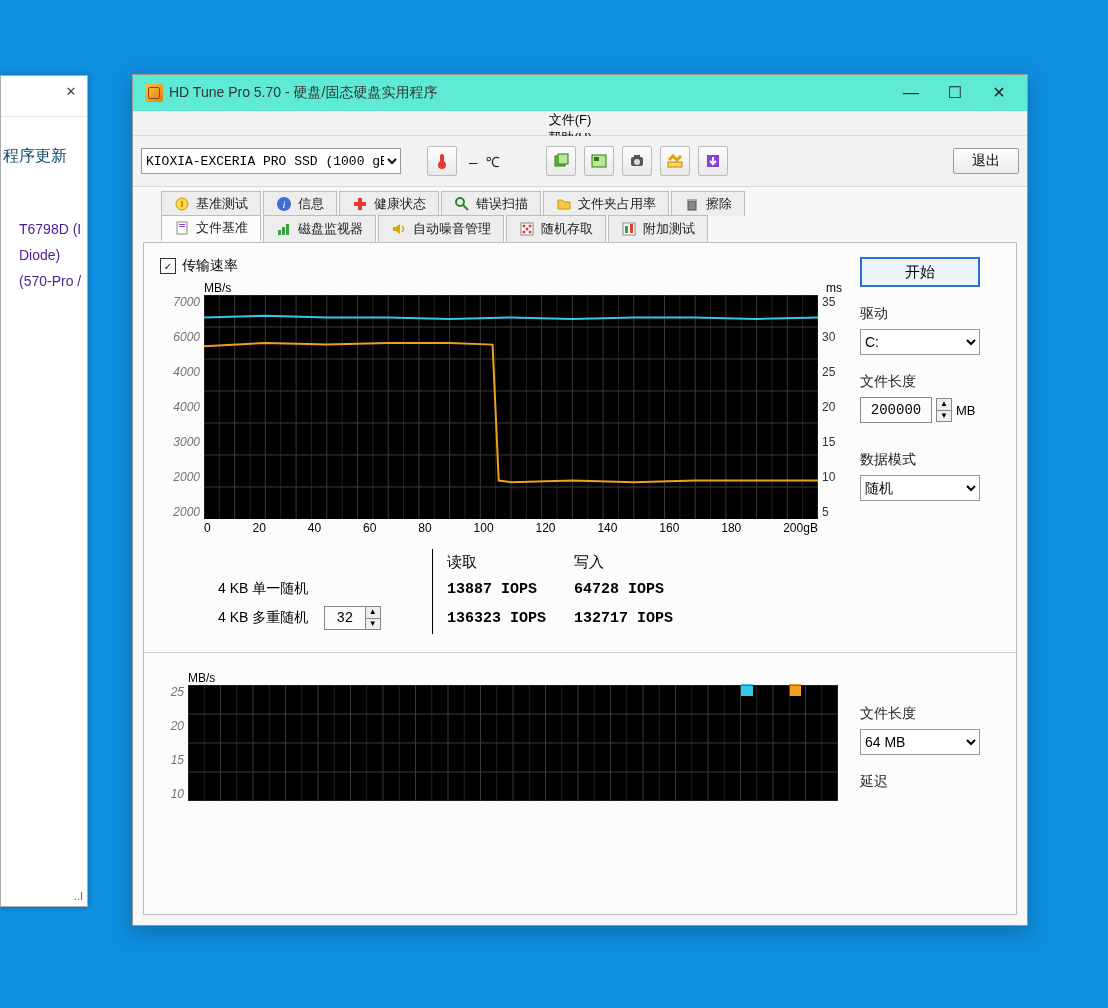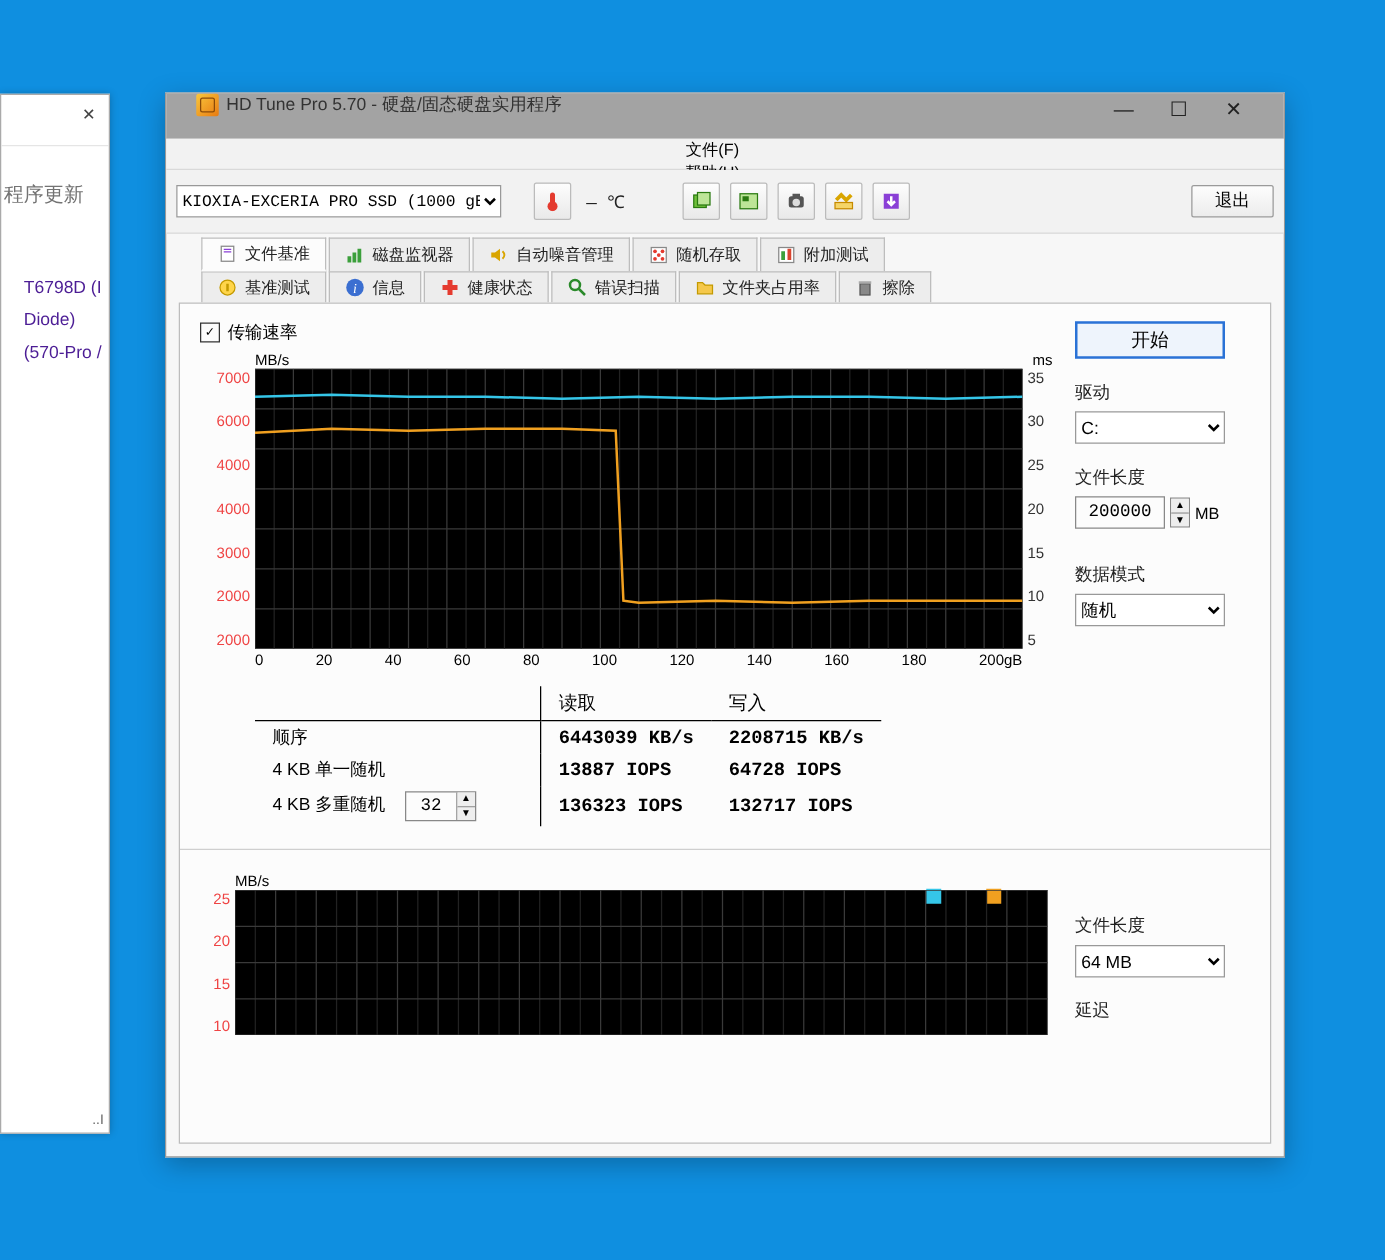--- a/index.html
+++ b/index.html
@@ -1,25 +1,25 @@
 <!DOCTYPE html>
 <html><head>
 <meta charset="utf-8">
 <style>
   html,body{margin:0;padding:0;font-family:"Microsoft YaHei","Segoe UI",Tahoma,sans-serif;font-size:13px;color:#000;}
   body{background:#0f8fe0;width:1108px;height:1008px;overflow:hidden;position:relative;}
   
   .bgwin{position:absolute;left:0;top:75px;width:86px;height:830px;background:#fff;border:1px solid #aaa;box-shadow:0 0 6px rgba(0,0,0,.25);}
   .bgwin .close{position:absolute;right:0;top:0;width:32px;height:32px;line-height:32px;text-align:center;color:#444;}
   .bgwin .sep{position:absolute;left:0;right:0;top:40px;height:1px;background:#e5e5e5;}
-  .bgwin .head{position:absolute;left:0;top:70px;width:86px;font-size:16px;color:#737373;padding:0 2px;}
+  .bgwin .head{position:absolute;left:0;top:70px;width:86px;font-size:16px;color:#0c4a6e;padding:0 2px;}
   .bgwin .content{position:absolute;left:18px;top:140px;width:80px;font-size:14px;color:#4c1d95;line-height:26px;white-space:nowrap;}
   
   .win{position:absolute;left:132px;top:74px;width:894px;height:850px;background:#f7f7f7;border:1px solid #999;box-shadow:0 6px 20px rgba(0,0,0,.25);display:flex;flex-direction:column;}
-  .titlebar{height:36px;background:#a3a3a3;display:flex;padding:0 18px;}
+  .titlebar{height:36px;background:#5eead4;display:flex;align-items:center;padding:0 6px;}
   .titlebar .appicon{width:18px;height:18px;margin:0 6px;background:linear-gradient(135deg,#f9c73c 0%,#e87b12 100%);border-radius:2px;position:relative;}
   .titlebar .appicon:after{content:"";position:absolute;inset:3px;border:1px solid #8a4a08;border-radius:2px;}
   .titlebar .title{flex:1;font-size:14px;color:#333;}
   .winctl{display:flex;}
   .winctl .ctl{width:44px;height:28px;line-height:28px;text-align:center;font-size:16px;color:#222;cursor:pointer;}
   .menubar{height:24px;background:#f2f2f2;display:flex;align-items:center;padding:0 6px;border-bottom:1px solid #d9d9d9;font-size:13px;flex-direction:column;}
   .menubar span{margin-right:20px;cursor:pointer;}
   .toolbar{height:42px;background:#f2f2f2;display:flex;align-items:center;padding:4px 8px;gap:8px;border-bottom:1px solid #d9d9d9;}
   .toolbar select, select{height:26px;font-family:"Courier New",monospace;font-size:13px;border:1px solid #999;background:#fff;}
   .toolbar .drivesel{width:260px;}
@@ -32,21 +32,21 @@
   .tab.inactive{background:#ededed;}
   .tab.active{background:#fcfcfc;border-bottom:2px solid #fcfcfc;z-index:2;}
   .tab .ticon{width:16px;height:16px;display:inline-block;}
   .panel{margin:0 10px 10px 10px;border:1px solid #bdbdbd;background:#fcfcfc;padding:14px 16px;flex:1;overflow:hidden;position:relative;}
   .row{display:flex;align-items:flex-start;}
   .leftcol{flex:1;}
   .rightcol{width:140px;margin-left:18px;}
   .checkbox{display:flex;align-items:center;gap:6px;font-size:14px;margin-bottom:6px;}
   .checkbox .box{width:14px;height:14px;border:1px solid #333;display:inline-flex;align-items:center;justify-content:center;font-size:10px;}
   .chartwrap{position:relative;height:256px;margin-bottom:12px;}
-  .ylabels{position:absolute;left:0;top:14px;bottom:18px;width:40px;text-align:right;font-size:12px;color:#ef4444;display:flex;flex-direction:column;justify-content:space-between;}
+  .ylabels{position:absolute;left:0;top:14px;bottom:18px;width:40px;text-align:right;font-size:12px;color:#737373;display:flex;flex-direction:column;justify-content:space-between;font-style:italic;}
   .y2labels{position:absolute;right:0;top:14px;bottom:18px;width:20px;text-align:left;font-size:12px;color:#333;display:flex;flex-direction:column;justify-content:space-between;}
   .yunit{position:absolute;left:44px;top:0;font-size:12px;}
   .y2unit{position:absolute;right:0;top:0;font-size:12px;}
   .plot{position:absolute;left:44px;right:24px;top:14px;bottom:18px;background:#000;}
   .plot svg{position:absolute;inset:0;}
   .xlabels{position:absolute;left:44px;right:24px;bottom:0;height:16px;display:flex;justify-content:space-between;font-size:12px;}
   .resultstable{margin-left:44px;font-size:14px;}
   .resultstable table{border-collapse:collapse;}
   .resultstable th,.resultstable td{padding:4px 14px;}
   .resultstable .lbl{text-align:left;width:200px;}
@@ -146,20 +146,75 @@
     <div class="iconbtn">
         <svg width="16" height="16">
           <rect x="2" y="2" width="12" height="12" fill="#8a3fd6"></rect>
           <path d="M8 4 L8 10 M5 8 L8 11 L11 8" stroke="#fff" stroke-width="2" fill="none"></path>
         </svg>
       </div>
     <button class="exitbtn">退出</button>
   </div>
 
   <div class="tabsarea">
+    <div class="tabrow" id="tabrow1">
+        <div class="tab inactive">
+          <span class="ticon">
+            <svg width="16" height="16">
+              <circle cx="8" cy="8" r="6" fill="#ffd54a" stroke="#c49a00"></circle>
+              <rect x="7" y="5" width="2" height="6" fill="#c49a00"></rect>
+            </svg>
+          </span>
+          <span>基准测试</span>
+        </div>
+        <div class="tab inactive">
+          <span class="ticon">
+            <svg width="16" height="16">
+              <circle cx="8" cy="8" r="7" fill="#3b6fd1"></circle>
+              <text x="8" y="12" text-anchor="middle" font-size="11" fill="#fff" font-family="Georgia" font-style="italic">i</text>
+            </svg>
+          </span>
+          <span>信息</span>
+        </div>
+        <div class="tab inactive">
+          <span class="ticon">
+            <svg width="16" height="16">
+              <rect x="6" y="2" width="4" height="12" fill="#e53b2f"></rect>
+              <rect x="2" y="6" width="12" height="4" fill="#e53b2f"></rect>
+            </svg>
+          </span>
+          <span>健康状态</span>
+        </div>
+        <div class="tab inactive">
+          <span class="ticon">
+            <svg width="16" height="16">
+              <circle cx="6" cy="6" r="4" fill="none" stroke="#2a8a2a" stroke-width="2"></circle>
+              <line x1="9" y1="9" x2="14" y2="14" stroke="#2a8a2a" stroke-width="2"></line>
+            </svg>
+          </span>
+          <span>错误扫描</span>
+        </div>
+        <div class="tab inactive">
+          <span class="ticon">
+            <svg width="16" height="16">
+              <path d="M2 4h4l2 2h6v7H2z" fill="#f5c84b" stroke="#c49a00"></path>
+            </svg>
+          </span>
+          <span>文件夹占用率</span>
+        </div>
+        <div class="tab inactive">
+          <span class="ticon">
+            <svg width="16" height="16">
+              <rect x="4" y="5" width="8" height="9" fill="#888" stroke="#555"></rect>
+              <rect x="3" y="3" width="10" height="2" fill="#aaa"></rect>
+            </svg>
+          </span>
+          <span>擦除</span>
+        </div>
+      </div>
     <div class="tabrow" id="tabrow2" style="margin-top:-1px;">
         <div class="tab active">
           <span class="ticon">
             <svg width="16" height="16">
               <rect x="3" y="2" width="10" height="12" fill="#fff" stroke="#888"></rect>
               <rect x="5" y="4" width="6" height="1" fill="#8a3fd6"></rect>
               <rect x="5" y="6" width="6" height="1" fill="#8a3fd6"></rect>
             </svg>
           </span>
           <span>文件基准</span>
@@ -198,75 +253,20 @@
         </div>
         <div class="tab inactive">
           <span class="ticon">
             <svg width="16" height="16">
               <rect x="2" y="2" width="12" height="12" fill="#fff" stroke="#888"></rect>
               <rect x="4" y="5" width="3" height="7" fill="#3b9f3b"></rect>
               <rect x="9" y="3" width="3" height="9" fill="#d9452f"></rect>
             </svg>
           </span>
           <span>附加测试</span>
-        </div>
-      </div>
-    <div class="tabrow" id="tabrow1">
-        <div class="tab inactive">
-          <span class="ticon">
-            <svg width="16" height="16">
-              <circle cx="8" cy="8" r="6" fill="#ffd54a" stroke="#c49a00"></circle>
-              <rect x="7" y="5" width="2" height="6" fill="#c49a00"></rect>
-            </svg>
-          </span>
-          <span>基准测试</span>
-        </div>
-        <div class="tab inactive">
-          <span class="ticon">
-            <svg width="16" height="16">
-              <circle cx="8" cy="8" r="7" fill="#3b6fd1"></circle>
-              <text x="8" y="12" text-anchor="middle" font-size="11" fill="#fff" font-family="Georgia" font-style="italic">i</text>
-            </svg>
-          </span>
-          <span>信息</span>
-        </div>
-        <div class="tab inactive">
-          <span class="ticon">
-            <svg width="16" height="16">
-              <rect x="6" y="2" width="4" height="12" fill="#e53b2f"></rect>
-              <rect x="2" y="6" width="12" height="4" fill="#e53b2f"></rect>
-            </svg>
-          </span>
-          <span>健康状态</span>
-        </div>
-        <div class="tab inactive">
-          <span class="ticon">
-            <svg width="16" height="16">
-              <circle cx="6" cy="6" r="4" fill="none" stroke="#2a8a2a" stroke-width="2"></circle>
-              <line x1="9" y1="9" x2="14" y2="14" stroke="#2a8a2a" stroke-width="2"></line>
-            </svg>
-          </span>
-          <span>错误扫描</span>
-        </div>
-        <div class="tab inactive">
-          <span class="ticon">
-            <svg width="16" height="16">
-              <path d="M2 4h4l2 2h6v7H2z" fill="#f5c84b" stroke="#c49a00"></path>
-            </svg>
-          </span>
-          <span>文件夹占用率</span>
-        </div>
-        <div class="tab inactive">
-          <span class="ticon">
-            <svg width="16" height="16">
-              <rect x="4" y="5" width="8" height="9" fill="#888" stroke="#555"></rect>
-              <rect x="3" y="3" width="10" height="2" fill="#aaa"></rect>
-            </svg>
-          </span>
-          <span>擦除</span>
         </div>
       </div>
   </div>
 
   <div class="panel">
     <div class="row">
       <div class="leftcol">
 
         <label class="checkbox">
           <span class="box" id="cb1">✓</span>
@@ -366,25 +366,20 @@
         <div class="resultstable">
           <table>
             <tbody>
                 <tr>
               <td class="lbl"></td>
               <td class="valcell" style="font-family:inherit;font-weight:normal;">读取</td>
               <td class="valcell" style="font-family:inherit;font-weight:normal;border-left:none;">写入</td>
             </tr>
             </tbody>
               <tbody id="resrows">
-                <tr class="hdrrow">
-                  <td class="lbl">顺序</td>
-                  <td class="valcell">6443039 KB/s</td>
-                  <td class="valcell" style="border-left:none;">2208715 KB/s</td>
-                </tr>
                 <tr>
                   <td class="lbl">4 KB 单一随机</td>
                   <td class="valcell">13887 IOPS</td>
                   <td class="valcell" style="border-left:none;">64728 IOPS</td>
                 </tr>
                 <tr>
                   <td class="lbl">4 KB 多重随机&nbsp;&nbsp;&nbsp;&nbsp;<span class="spinner">
                       <span class="sval">32</span>
                       <span class="spinbtns">
                         <span class="sb">▲</span>

